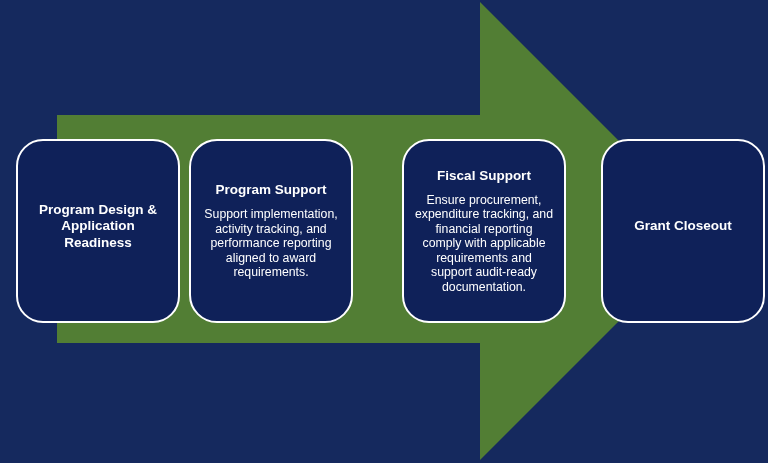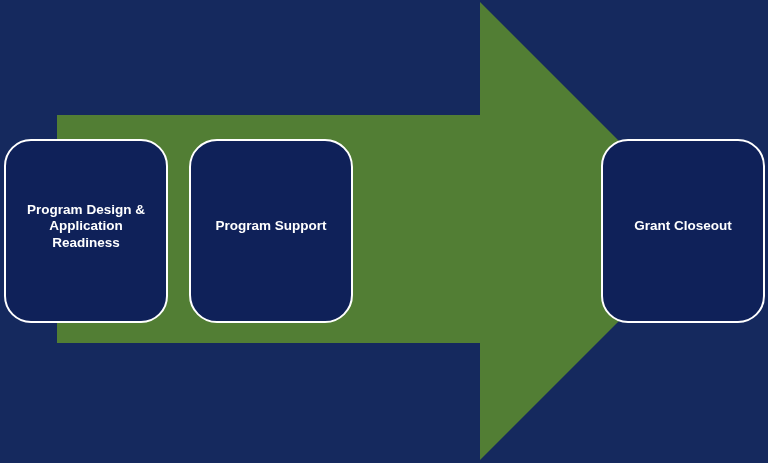--- a/index.html
+++ b/index.html
@@ -47,21 +47,21 @@
     white-space: pre-line;
     margin: 0 0 9px 0;
   }
   .stage-card .card-desc {
     font-size: 12.3px;
     font-weight: 400;
     line-height: 1.18;
     white-space: pre-line;
     margin: 0;
   }
-  .pos-0 { left: 4px; }
+  .pos-0 { left: 16px; }
   .pos-1 { left: 189px; border-radius: 28px; }
   .pos-2 { left: 402px; }
   .pos-3 { left: 601px; }
 </style>
 </head>
 <body>
 
 <div class="canvas">
 
   <svg class="arrow-svg" viewBox="0 0 768 463" aria-hidden="true">
@@ -69,20 +69,35 @@
   </svg>
 
   <div class="stage-card pos-0">
     <div class="card-title">Program Design &amp;
 Application
 Readiness</div>
   </div>
 
   <div class="stage-card pos-1">
     <div class="card-title">Program Support</div>
+    <div class="card-desc">Support implementation,
+activity tracking, and
+performance reporting
+aligned to award
+requirements.</div>
   </div>
 
+  <div class="stage-card pos-2">
+    <div class="card-title">Fiscal Support</div>
+    <div class="card-desc">Ensure procurement,
+expenditure tracking, and
+financial reporting
+comply with applicable
+requirements and
+support audit-ready
+documentation.</div>
+  </div>
 
   <div class="stage-card pos-3">
     <div class="card-title">Grant Closeout</div>
   </div>
 
 </div>
 
 </body></html>

